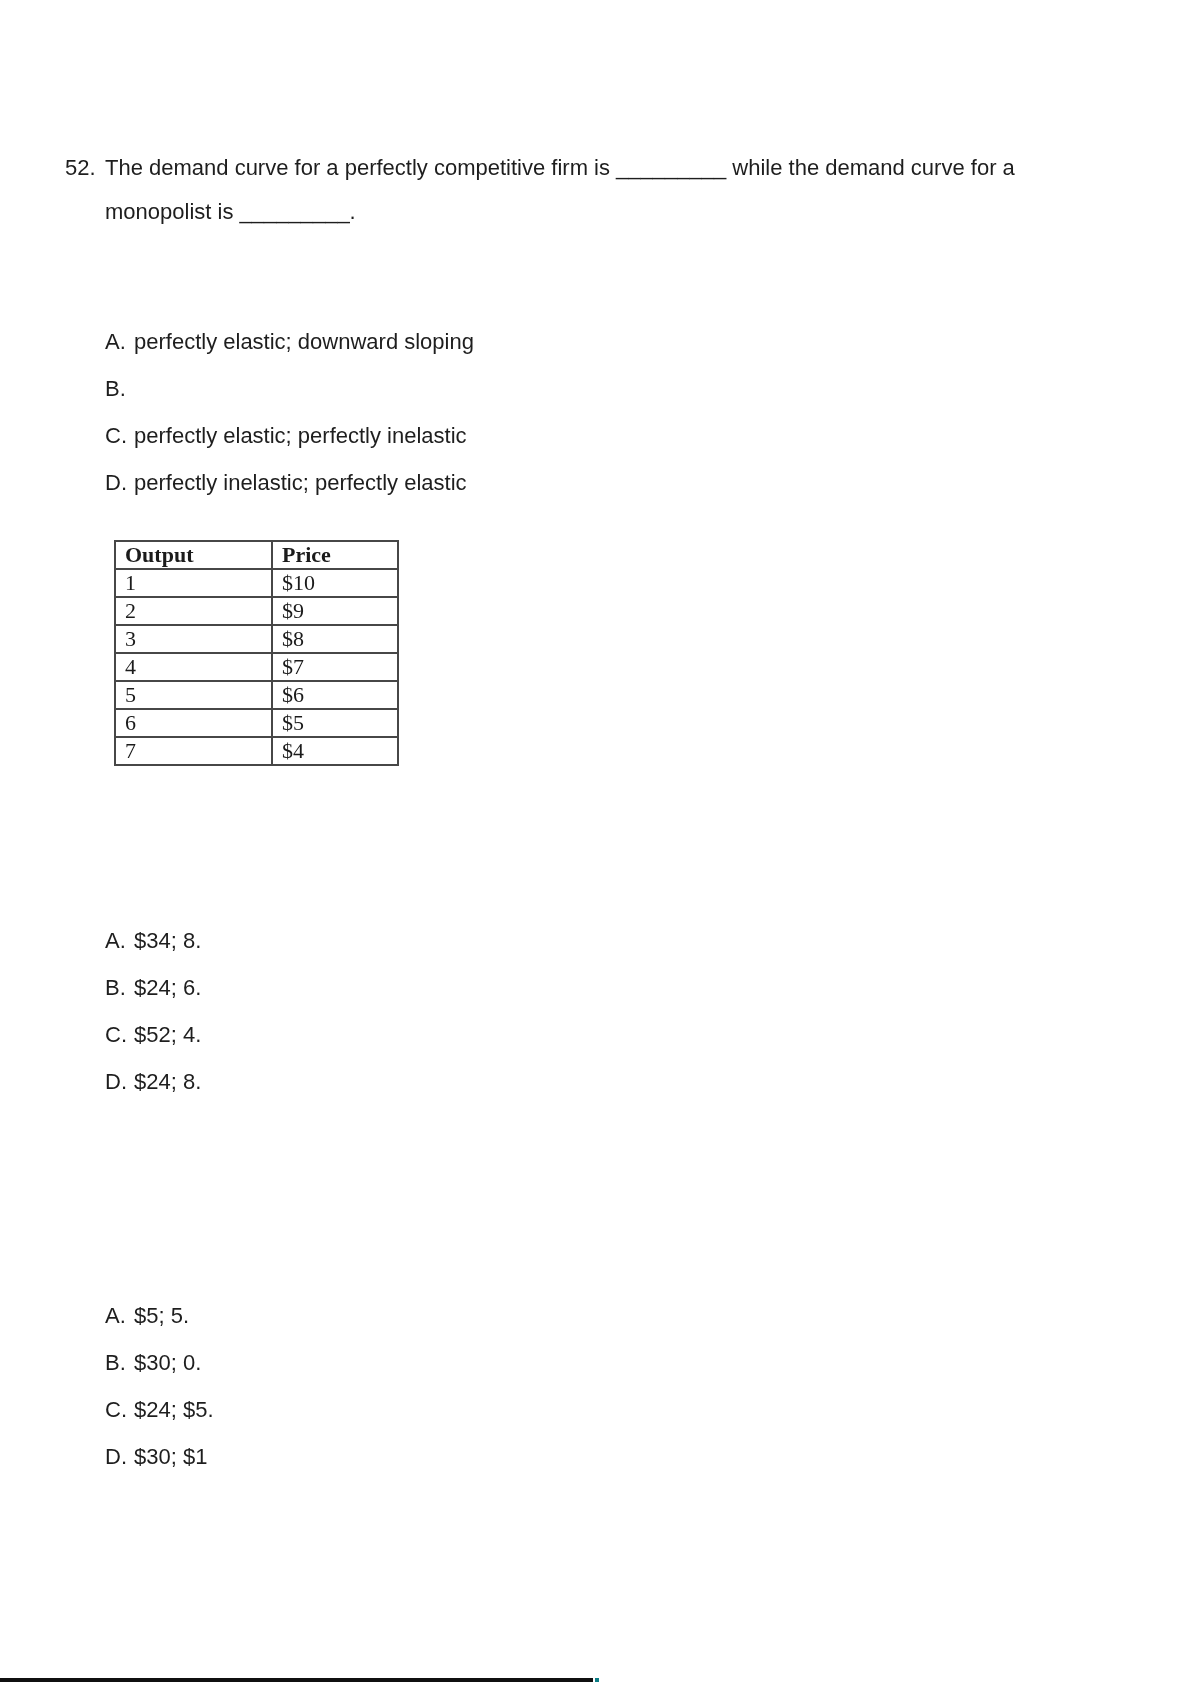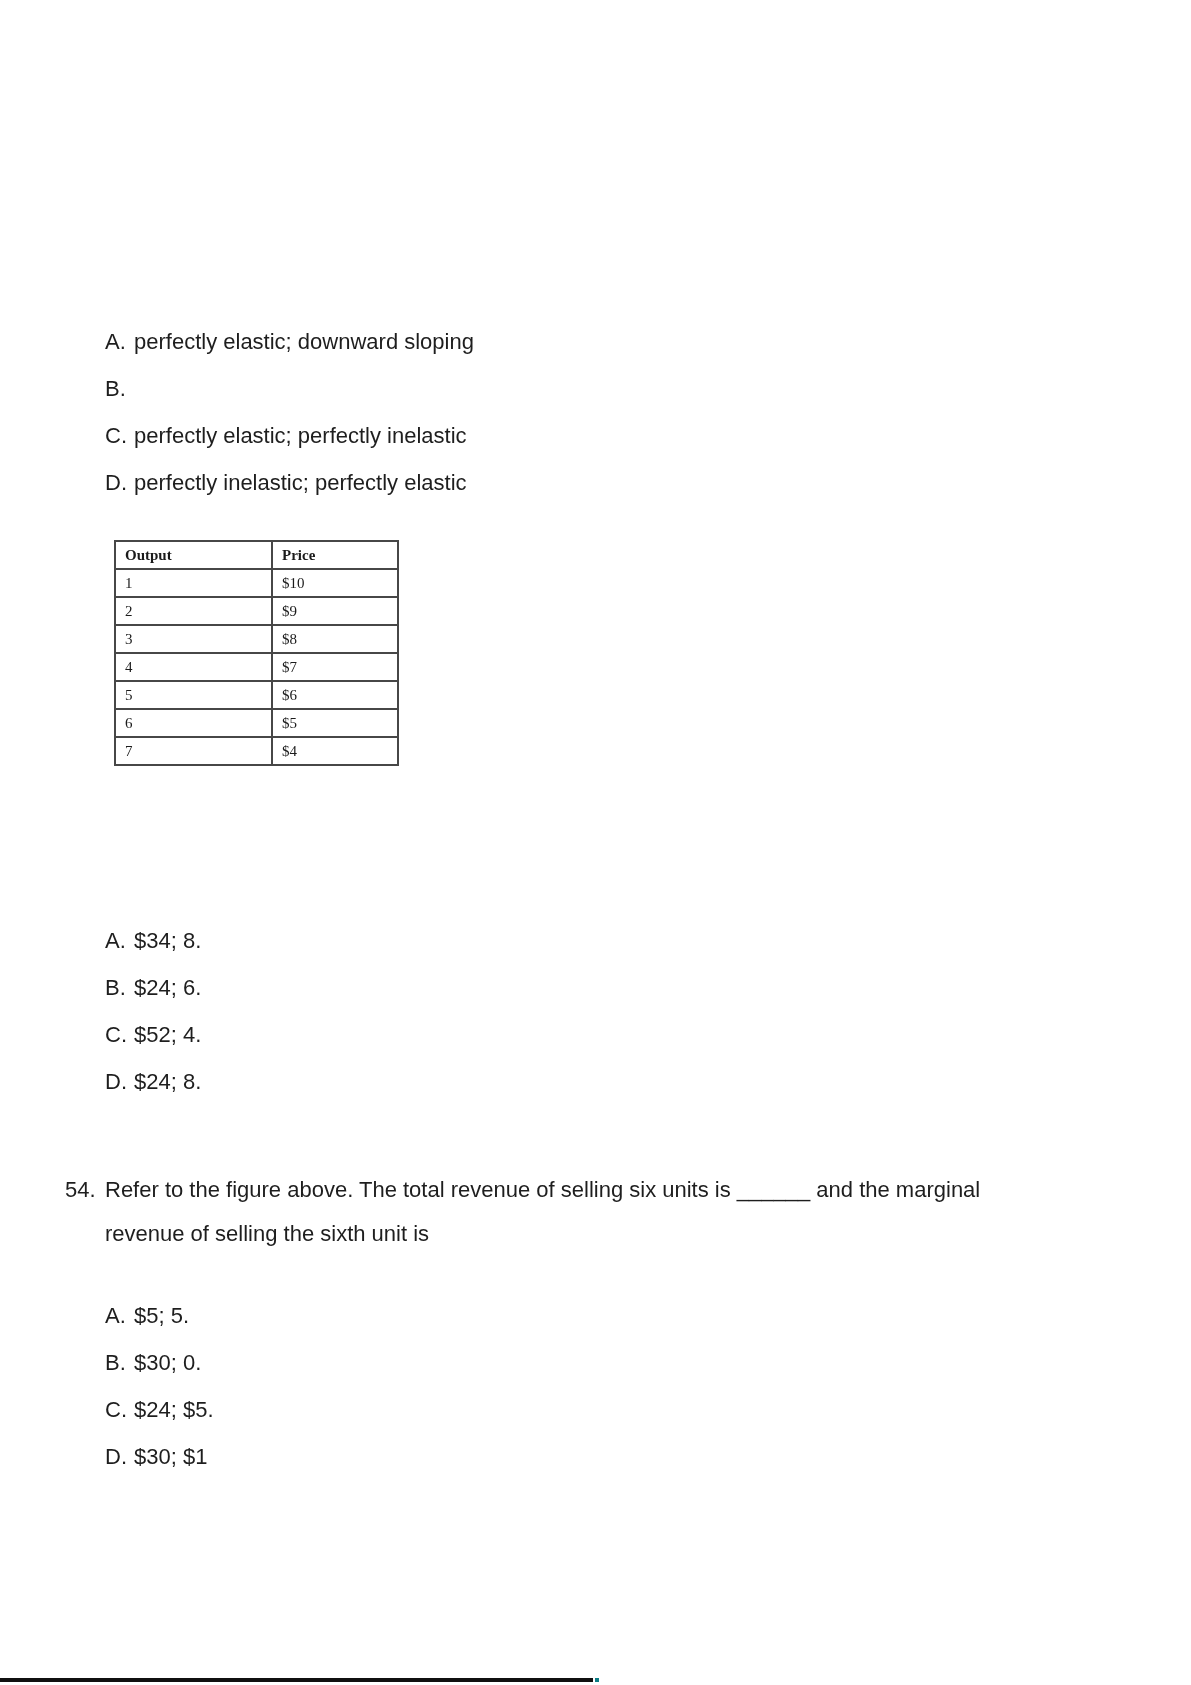--- a/index.html
+++ b/index.html
@@ -12,21 +12,21 @@
   .qnum { width:40px; flex:none; line-height:44px; }
   .qtext { display:block; max-width:1000px; }
   .qline { display:block; line-height:44px; white-space:nowrap; }
   .options { position:absolute; left:105px; }
   .option { display:flex; line-height:47px; }
   .olabel { width:29px; flex:none; }
   .otext { white-space:nowrap;text-align:center; }
   .price-table {
     position:absolute; left:114px; top:540px;
     border-collapse:collapse; table-layout:fixed;
-    font-family:"Liberation Serif", serif; font-size:15px; color:#1b1b1b;
+    font-family:"Liberation Serif", serif; font-size:22px; color:#1b1b1b;
     filter:blur(0.35px);
   }
   .price-table th, .price-table td {
     border:2px solid #474747; height:28px; box-sizing:border-box;
     padding:0 0 0 9px; text-align:left; vertical-align:middle;
     line-height:24px; overflow:hidden;
   }
   .price-table th { font-weight:bold; }
   .col-output { width:157px; }
   .col-price  { width:126px; }
@@ -37,20 +37,27 @@
   .footer-accent {
     position:absolute; left:595px; top:1678px; width:4px; height:4px;
     background:#0b7d85;
   }
 </style>
 </head>
 <body>
 
 <div class="page">
 
+  <section class="question" style="top:146px;">
+    <span class="qnum">52.</span>
+    <span class="qtext">
+      <span class="qline">The demand curve for a perfectly competitive firm is _________ while the demand curve for a</span>
+      <span class="qline">monopolist is _________.</span>
+    </span>
+  </section>
 
   <div class="options" style="top:318px;">
     <div class="option">
       <span class="olabel">A.</span>
       <span class="otext">perfectly elastic; downward sloping</span>
     </div>
     <div class="option">
       <span class="olabel">B.</span>
     </div>
     <div class="option">
@@ -115,27 +122,20 @@
     <div class="option">
       <span class="olabel">C.</span>
       <span class="otext">$52; 4.</span>
     </div>
     <div class="option">
       <span class="olabel">D.</span>
       <span class="otext">$24; 8.</span>
     </div>
   </div>
 
-  <section class="question" style="top:1168px;">
-    <span class="qnum">54.</span>
-    <span class="qtext">
-      <span class="qline">Refer to the figure above. The total revenue of selling six units is ______ and the marginal</span>
-      <span class="qline">revenue of selling the sixth unit is</span>
-    </span>
-  </section>
 
   <div class="options" style="top:1292px;">
     <div class="option">
       <span class="olabel">A.</span>
       <span class="otext">$5; 5.</span>
     </div>
     <div class="option">
       <span class="olabel">B.</span>
       <span class="otext">$30; 0.</span>
     </div>

